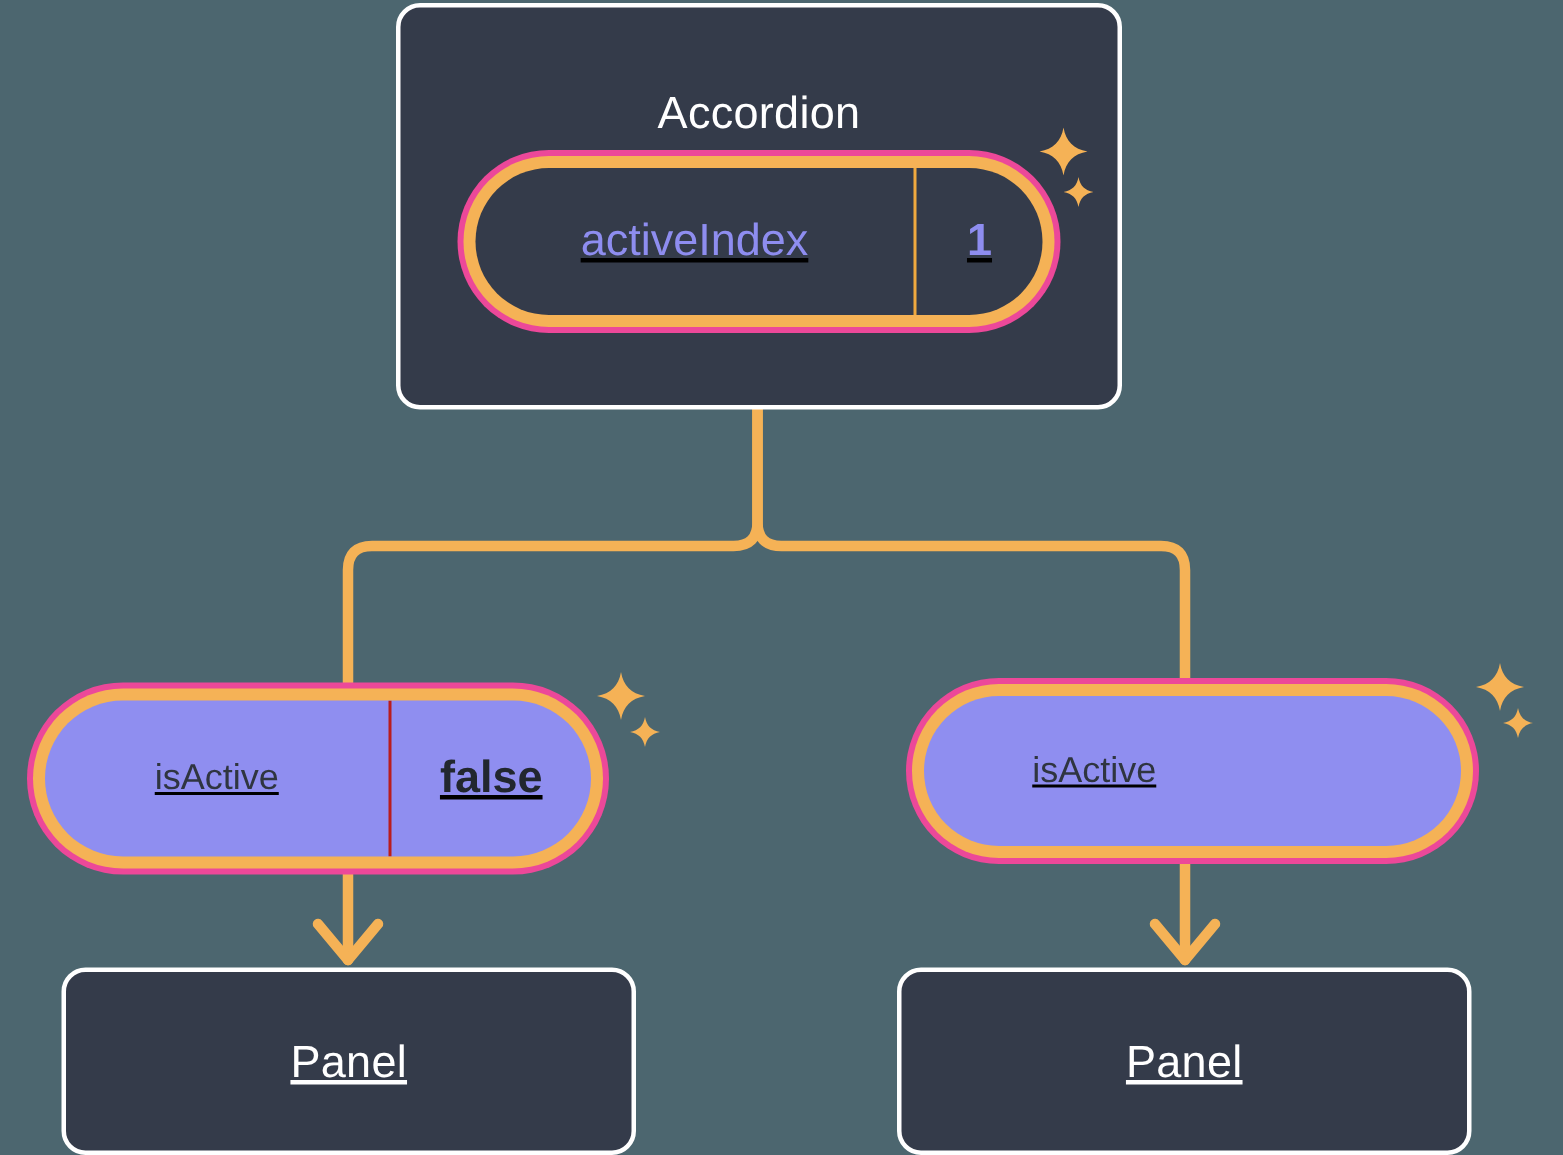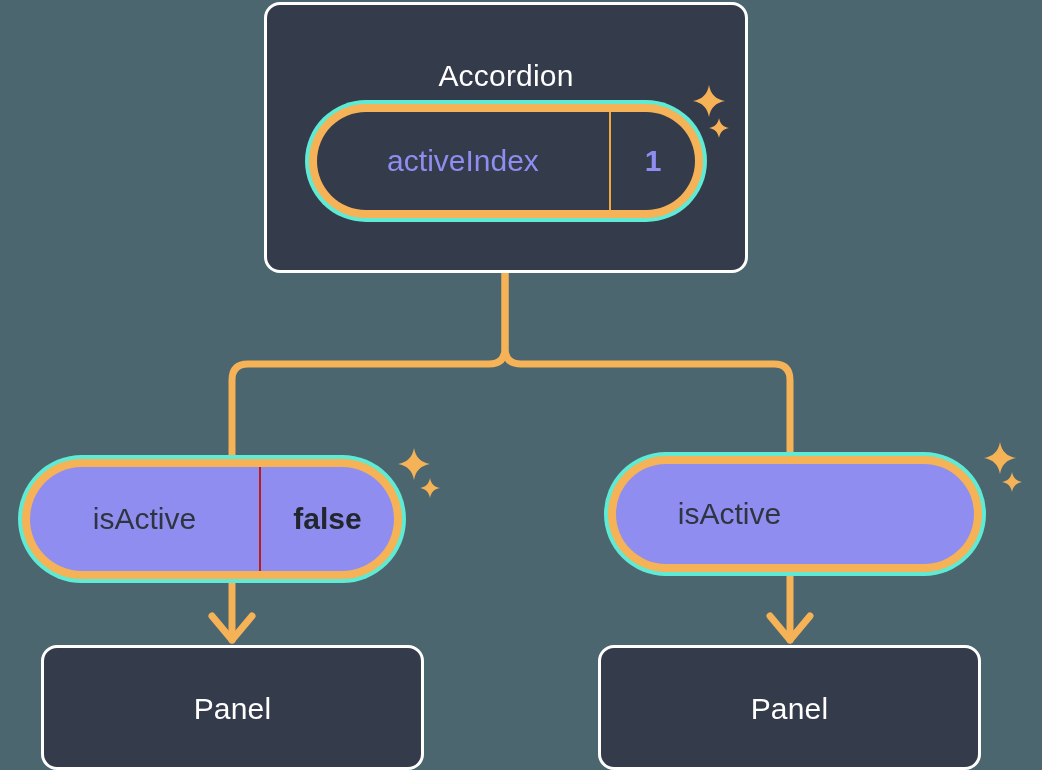--- a/index.html
+++ b/index.html
@@ -64,34 +64,35 @@
     width: 383px;
     height: 125px;
   }
   #panel-card-right {
     left: 598px;
     top: 645px;
     width: 383px;
     height: 125px;
   }
   #panel-card-left .card-title,
-  #panel-card-right .card-title { top: 44px; }
+  #panel-card-right .card-title { top: 44px; text-decoration: underline; }
 
   
   .pill {
     position: absolute;
     box-sizing: border-box;
     display: flex;
     align-items: stretch;
     border-radius: 999px;
   }
   
   .pill {
-    background: #5eead4;
+    background: #ec4899;
     padding: 4px;
+    text-decoration: underline;
   }
   
   .pill-inner {
     flex: 1 1 auto;
     display: flex;
     align-items: stretch;
     background: #f5b256;
     border-radius: 999px;
     padding: 8px;
   }
@@ -121,21 +122,21 @@
     color: #8e8df0;
     font-size: 30px;
     font-weight: 700;
     border-left: 2px solid #f0a93f;
   }
 
   
   .pill-purple .pill-body { background: #8f8ef0; }
   .pill-purple .pill-key {
     color: #2f3540;
-    font-size: 30px;
+    font-size: 24px;
     font-weight: 400;
   }
   .pill-purple .pill-val {
     color: #22272f;
     font-size: 30px;
     font-weight: 700;
     border-left: 2px solid #b91c1c;
   }
 
   #pill-active-index {

